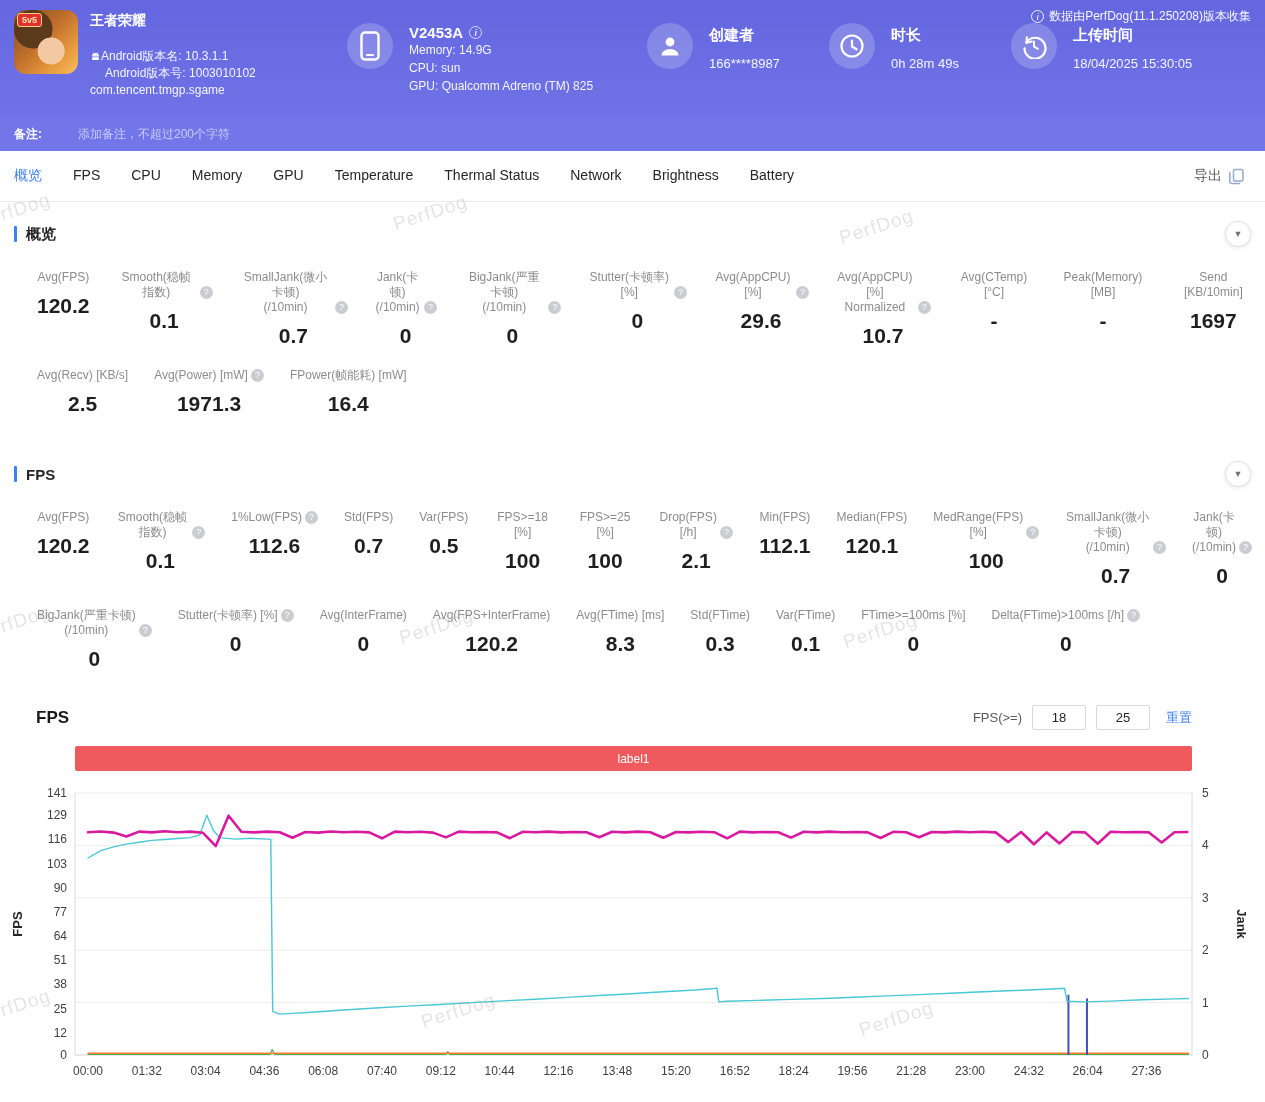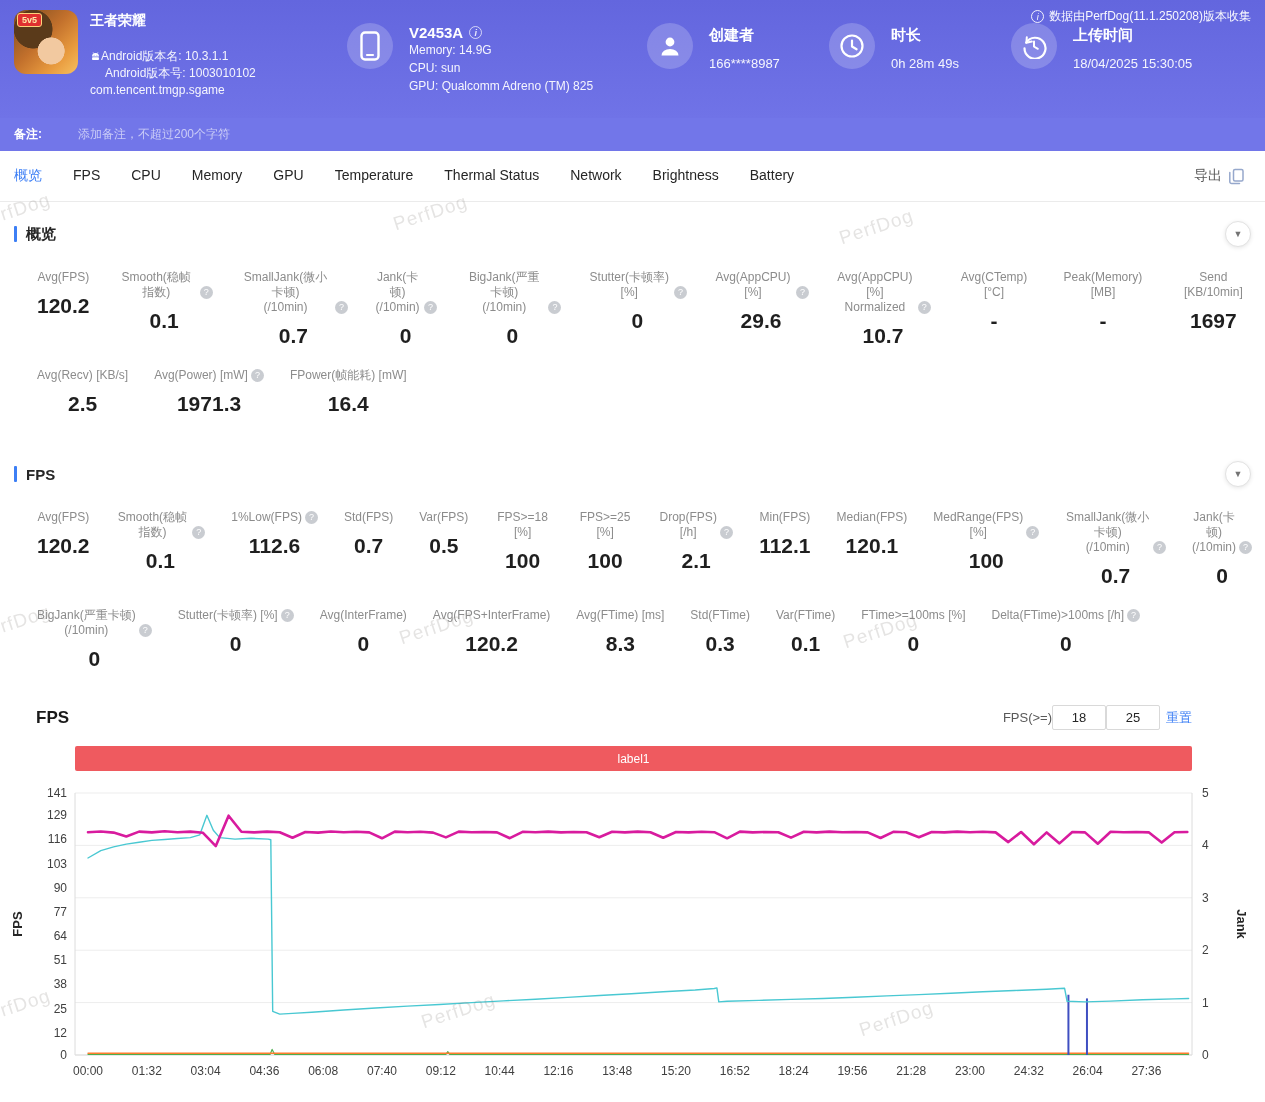--- a/index.html
+++ b/index.html
@@ -59,21 +59,21 @@
   .metric-label { font-size:12px; color:#8c8c8c; line-height:15px; display:flex; justify-content:center; align-items:flex-end; gap:3px; }
   .metric-label-text { white-space:pre-line; }
   .help-icon { width:13px; height:13px; border-radius:50%; background:#c9ccd1; color:#fff; font-size:9px; display:inline-flex; align-items:center; justify-content:center; margin-bottom:1px; cursor:pointer; flex-shrink:0; }
   .metric-value { font-size:21px; font-weight:bold; color:#1f1f1f; margin-top:9px; }
   .section.overview { padding-bottom:26px; }
   .section.fps-metrics { padding-bottom:4px; }
 
   
   .chart-title-row { display:flex; align-items:center; margin:30px 73px 0 36px; position:relative; z-index:2; }
   .chart-title { font-size:17px; font-weight:bold; color:#1a1a1a; flex:1; }
-  .fps-threshold { display:flex; align-items:center; font-size:13px; color:#595959; }
+  .fps-threshold { display:flex; align-items:center; gap:10px; font-size:13px; color:#595959; }
   .threshold-input { width:54px; height:25px; border:1px solid #d9d9d9; border-radius:2px; text-align:center; font-size:13px; color:#262626; background:#fff; font-family:inherit; }
   .reset-link { color:#3d7ff5; margin-left:6px; cursor:pointer; }
   .label-banner { margin:16px 0 0 75px; width:1117px; height:25px; background:#ef5a5f; color:#fff; font-size:12px; display:flex; align-items:center; justify-content:center; border-radius:2px; position:relative; z-index:2; }
   .chart-wrap { position:relative; margin-top:8px; z-index:2; }
 </style>
 </head>
 <body>
 
 <div class="page">
 

